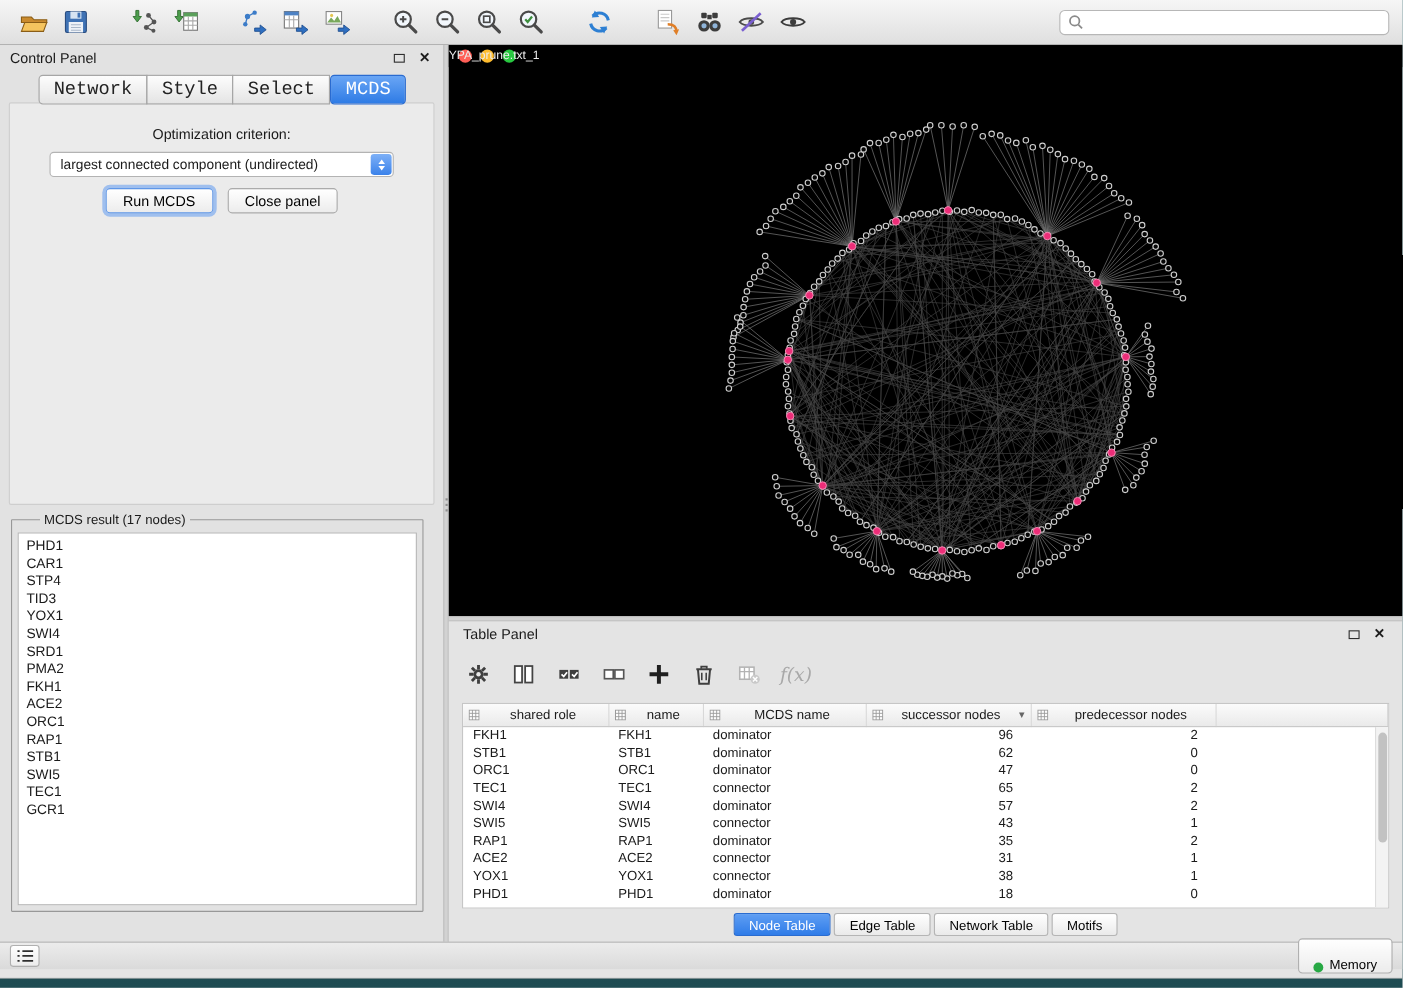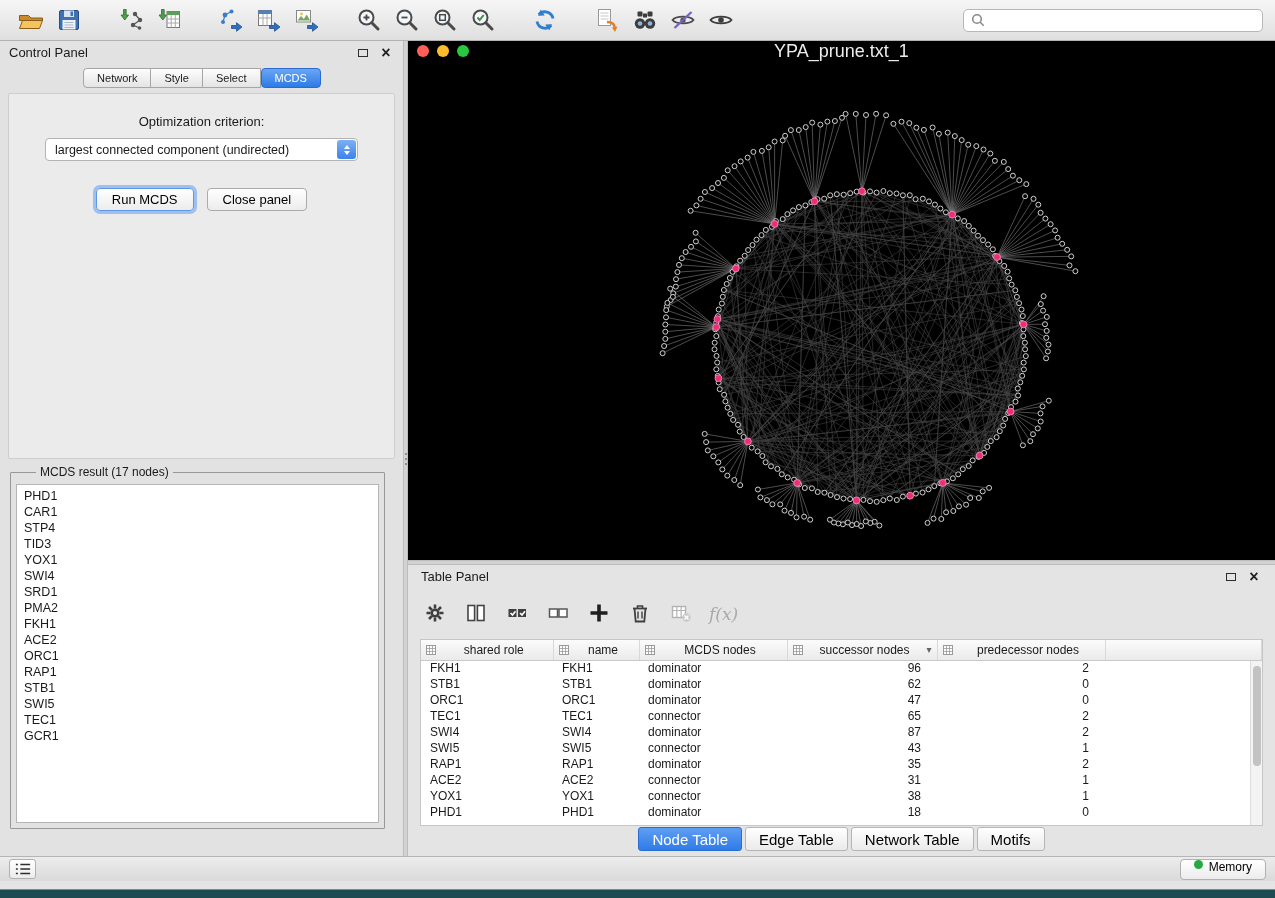--- a/index.html
+++ b/index.html
@@ -22,85 +22,85 @@
   .main{position:absolute;left:0;top:41px;right:0;bottom:33px}
 
   
   .control-panel{position:absolute;left:0;top:0;width:403px;height:100%;background:#e2e2e2}
   .panel-header{height:23px;display:flex;align-items:center;padding:0 9px;font-size:13px;gap:7px}
   .panel-header .spacer{flex:1}
   .ph-btn{width:16px;height:16px;display:flex;align-items:center;justify-content:center;background:none;border:none;cursor:pointer;color:#222;padding:0}
   .float-glyph{width:10px;height:8px;border:1.5px solid #2d2d2d;display:inline-block}
   .close-glyph{font-size:16px;font-weight:700;line-height:1;color:#1d1d1d}
   .cp-tabs{display:flex;justify-content:center;margin-top:4px;position:relative;z-index:2}
-  .cp-tab{font-size:11px;padding:3px 13px;background:linear-gradient(#fdfdfd,#e4e4e4);border:1px solid #a6a6a6;
-          margin-right:-1px;color:#222;cursor:pointer;font-family:Liberation Sans, sans-serif}
+  .cp-tab{font-size:17px;padding:3px 13px;background:linear-gradient(#fdfdfd,#e4e4e4);border:1px solid #a6a6a6;
+          margin-right:-1px;color:#222;cursor:pointer;font-family:Liberation Mono, monospace}
   .cp-tab:first-child{border-radius:4px 0 0 4px}
   .cp-tab.active{background:linear-gradient(#6aa6f5,#2e7be5);border:1px solid #2a6bd0;color:#fff;border-radius:4px;margin-left:1px}
   .cp-content{position:absolute;left:8px;right:8px;top:52px;height:366px;background:#ebebeb;border:1px solid #cecece;
               border-radius:2px;text-align:center;padding-top:20px}
   .opt-label{font-size:13px;margin-bottom:9px}
   .select-box{width:313px;height:23px;margin:0 auto;background:#fff;border:1px solid #b3b3b3;border-radius:4px;
               display:flex;align-items:center;position:relative;padding-left:9px;font-size:12.5px;cursor:pointer;text-align:left}
   .select-stepper{position:absolute;right:1px;top:1px;bottom:1px;width:19px;background:linear-gradient(#7db0f7,#3b82ea);
                   border-radius:3px;display:flex;flex-direction:column;align-items:center;justify-content:center}
   .arr-up{width:0;height:0;border-left:3.5px solid transparent;border-right:3.5px solid transparent;border-bottom:4.5px solid #fff;margin-bottom:2px}
   .arr-down{width:0;height:0;border-left:3.5px solid transparent;border-right:3.5px solid transparent;border-top:4.5px solid #fff}
-  .btn-row{margin-top:27px;display:flex;justify-content:center;gap:13px}
+  .btn-row{margin-top:10px;display:flex;justify-content:center;gap:13px}
   .push-btn{height:23px;padding:0 15px;font-size:13px;background:linear-gradient(#ffffff,#ececec);border:1px solid #ababab;
             border-radius:4px;cursor:pointer;font-family:"Liberation Sans",sans-serif}
   .push-btn.focused{border-color:#5f97e8;box-shadow:0 0 0 3px rgba(97,154,240,.55)}
   .result-fieldset{position:absolute;left:10px;right:18px;top:424px;bottom:27px;border:1px solid #989898;padding:5px;border-radius:1px}
   .result-fieldset legend{font-size:12px;padding:0 4px;margin-left:20px}
   .result-list{width:100%;height:100%;background:#fff;border:1px solid #b5b5b5;overflow:hidden;text-align:left;padding:3px 0 0 7px}
   .result-item{font-size:12.5px;line-height:16px}
 
   
   .v-divider{position:absolute;left:403px;top:0;width:5px;height:100%;background:#d2d2d2;border-left:1px solid #bdbdbd;border-right:1px solid #bdbdbd}
   .v-divider::before{content:"";position:absolute;left:0.5px;top:412px;width:2px;height:2px;background:#8f8f8f;
                      box-shadow:0 5px 0 #8f8f8f,0 10px 0 #8f8f8f}
   .h-divider{position:absolute;left:0;right:0;top:519px;height:5px;background:#d2d2d2;border-top:1px solid #bdbdbd;border-bottom:1px solid #bdbdbd}
 
   
   .right-region{position:absolute;left:408px;top:0;right:0;height:100%}
   .network-window{position:absolute;left:0;top:0;right:0;height:519px;background:#000}
   .net-titlebar{height:20px;background:#000;display:flex;align-items:center;padding-left:9px;gap:8px;position:relative}
   .tl{width:12px;height:12px;border-radius:50%;border:none;padding:0;cursor:pointer}
   .tl-red{background:#ff5f57}.tl-yellow{background:#febc2e}.tl-green{background:#28c840}
-  .net-title{position:absolute;left:0;right:0;text-align:center;color:#ececec;font-size:18px;pointer-events:none}
+  .net-title{position:absolute;left:0;right:0;color:#ececec;font-size:11px;pointer-events:none}
   #network-svg{position:absolute;left:0;top:20px}
 
   
   .table-panel{position:absolute;left:0;right:0;top:524px;bottom:0;background:#e4e4e4}
   .tp-toolbar{position:absolute;left:14px;top:24px;height:44px;display:flex;align-items:center;gap:15px}
   .tp-btn{background:none;border:none;padding:0;cursor:pointer;display:flex;align-items:flex-end;justify-content:center;width:26px;height:26px}
   .tp-btn.disabled{cursor:default}
   .fx{font-family:"DejaVu Serif",serif;font-style:italic;font-size:17px;color:#a8a8a8}
   .table-wrap{position:absolute;left:12px;right:12px;top:74px;bottom:30px;background:#fff;border:1px solid #c6c6c6;overflow:hidden}
   table{border-collapse:collapse;width:100%;table-layout:fixed}
   th{height:20px;background:linear-gradient(#fbfbfb,#eaeaea);border-right:1px solid #d8d8d8;border-bottom:1px solid #c9c9c9;
      font-weight:400;font-size:12px;padding:0}
   .th-inner{display:flex;align-items:center;padding:0 5px;gap:4px}
   .th-label{flex:1;text-align:center;white-space:nowrap;overflow:hidden}
   .chev{color:#666;font-size:10px}
   td{height:16px;font-size:12px;padding-left:9px;white-space:nowrap;overflow:hidden}
   td.num{text-align:right;padding-right:16px;padding-left:0}
   .vscroll{position:absolute;right:0;top:21px;bottom:0;width:12px;background:#f3f3f3;border-left:1px solid #ddd}
   .vthumb{position:absolute;left:1.5px;right:1.5px;top:5px;height:100px;background:#c2c2c2;border-radius:5px}
   .table-tabs{position:absolute;left:0;right:0;bottom:5px;display:flex;justify-content:center;gap:3px}
-  .t-tab{font-size:15px;padding:2.5px 13px;background:linear-gradient(#fff,#eaeaea);border:1px solid #b5b5b5;border-radius:3px;
+  .t-tab{font-size:12px;padding:2.5px 13px;background:linear-gradient(#fff,#eaeaea);border:1px solid #b5b5b5;border-radius:3px;
          cursor:pointer;font-family:"Liberation Sans",sans-serif}
   .t-tab.active{background:linear-gradient(#5f9ef3,#2f7ce8);border-color:#2a6cd0;color:#fff}
 
   
   .status-bar{position:absolute;left:0;right:0;bottom:8px;height:25px;background:linear-gradient(#ececec,#dadada);
               border-top:1px solid #b5b5b5;display:flex;align-items:center;padding:0 9px}
   .list-btn{width:27px;height:20px;background:linear-gradient(#fff,#ececec);border:1px solid #b0b0b0;border-radius:3px;
             display:flex;align-items:center;justify-content:center;cursor:pointer}
-  .memory-btn{margin-left:auto;display:flex;align-items:flex-start;gap:6px;height:21px;padding:0 13px;
+  .memory-btn{margin-left:auto;display:flex;align-items:flex-end;gap:6px;height:32px;padding:0 13px;
               background:linear-gradient(#fff,#ececec);border:1px solid #b0b0b0;border-radius:4px;font-size:12px;cursor:pointer;
               font-family:"Liberation Sans",sans-serif}
   .memory-dot{width:9px;height:9px;border-radius:50%;background:#27a844}
 </style>
 </head>
 <body>
 
 <div class="app">
 
   <div class="toolbar">
@@ -1209,21 +1209,21 @@
                       </svg>
                       <span class="th-label">name</span>
                     </div>
                   </th>
                   <th>
                     <div class="th-inner">
                       <svg width="10" height="10" viewBox="0 0 10 10">
                         <rect x="0.5" y="0.5" width="9" height="9" fill="#fdfdfd" stroke="#9a9a9a"></rect>
                         <path d="M0.5 3.5h9M0.5 6.5h9M3.5 0.5v9M6.5 0.5v9" stroke="#9a9a9a" stroke-width="0.8" fill="none"></path>
                       </svg>
-                      <span class="th-label">MCDS nodes</span>
+                      <span class="th-label">MCDS name</span>
                     </div>
                   </th>
                   <th>
                     <div class="th-inner">
                       <svg width="10" height="10" viewBox="0 0 10 10">
                         <rect x="0.5" y="0.5" width="9" height="9" fill="#fdfdfd" stroke="#9a9a9a"></rect>
                         <path d="M0.5 3.5h9M0.5 6.5h9M3.5 0.5v9M6.5 0.5v9" stroke="#9a9a9a" stroke-width="0.8" fill="none"></path>
                       </svg>
                       <span class="th-label">successor nodes</span>
                       <span class="chev">▾</span>
@@ -1271,21 +1271,21 @@
                   <td>TEC1</td>
                   <td>connector</td>
                   <td class="num">65</td>
                   <td class="num">2</td>
                   <td></td>
                 </tr>
                 <tr>
                   <td>SWI4</td>
                   <td>SWI4</td>
                   <td>dominator</td>
-                  <td class="num">87</td>
+                  <td class="num">57</td>
                   <td class="num">2</td>
                   <td></td>
                 </tr>
                 <tr>
                   <td>SWI5</td>
                   <td>SWI5</td>
                   <td>connector</td>
                   <td class="num">43</td>
                   <td class="num">1</td>
                   <td></td>

